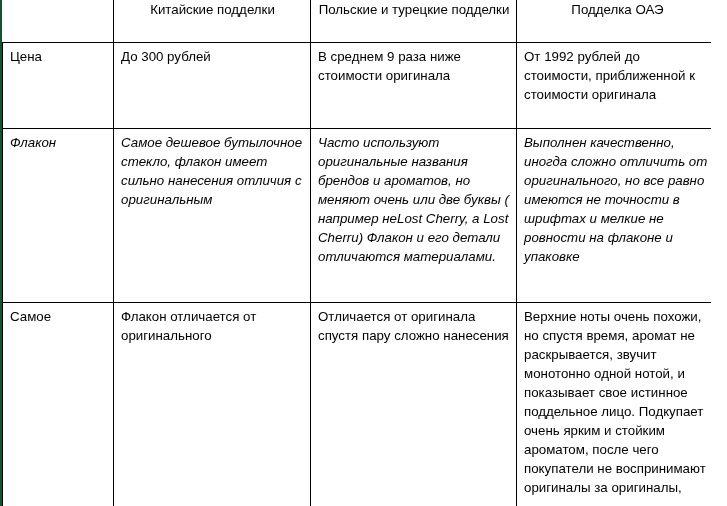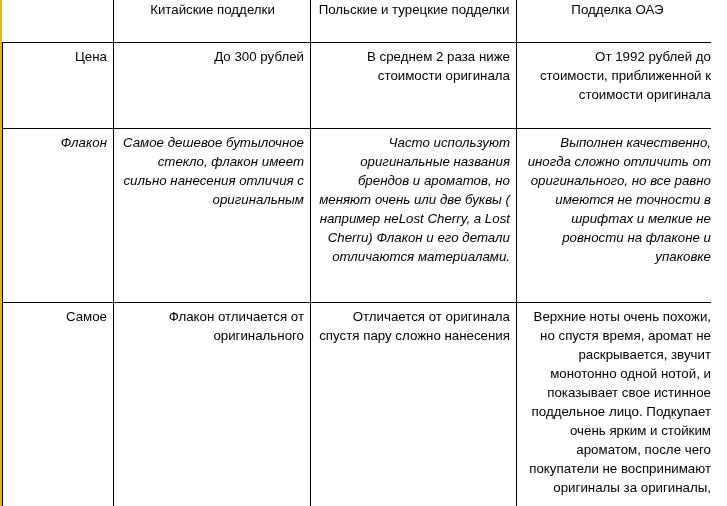--- a/index.html
+++ b/index.html
@@ -12,21 +12,21 @@
     height: 506px;
     overflow: hidden;
     font-family: "Liberation Sans", sans-serif;
     color: #000000;
   }
 
   #page {
     position: relative;
     width: 711px;
     height: 506px;
-    background: #eab308;
+    background: #14532d;
     overflow: hidden;
   }
 
   table.comparison {
     position: absolute;
     left: 2px;
     top: -5px;
     width: 715px;
     border-collapse: collapse;
     table-layout: fixed;
@@ -61,21 +61,21 @@
     padding-top: 2px;
     height: 38px;
   }
   thead th.blank-head {
     border-top: none;
     border-left: none;
     border-bottom: none;
   }
 
   tbody td {
-    text-align: right;
+    text-align: left;
   }
 
   tr.row-price td    { height: 77px; }
   tr.row-bottle td   { height: 165px; font-style: italic; }
   tr.row-aroma td    { height: 228px; }
 
   .cell-text {
     display: block;
     white-space: pre-wrap;
   }
@@ -109,21 +109,21 @@
     <tbody>
 
       <tr class="row-price">
         <td>
           <span class="label-text">Цена</span>
         </td>
         <td>
           <span class="cell-text">До 300 рублей</span>
         </td>
         <td>
-          <span class="cell-text">В среднем 2 раза ниже стоимости оригинала</span>
+          <span class="cell-text">В среднем 9 раза ниже стоимости оригинала</span>
         </td>
         <td>
           <span class="cell-text">От 1992 рублей до стоимости, приближенной к стоимости оригинала</span>
         </td>
       </tr>
 
       <tr class="row-bottle">
         <td>
           <span class="label-text">Флакон</span>
         </td>

